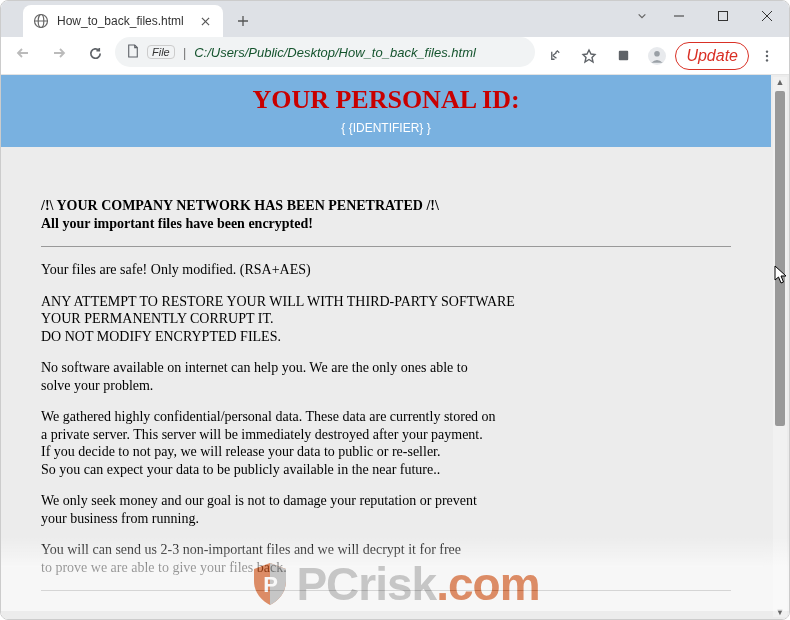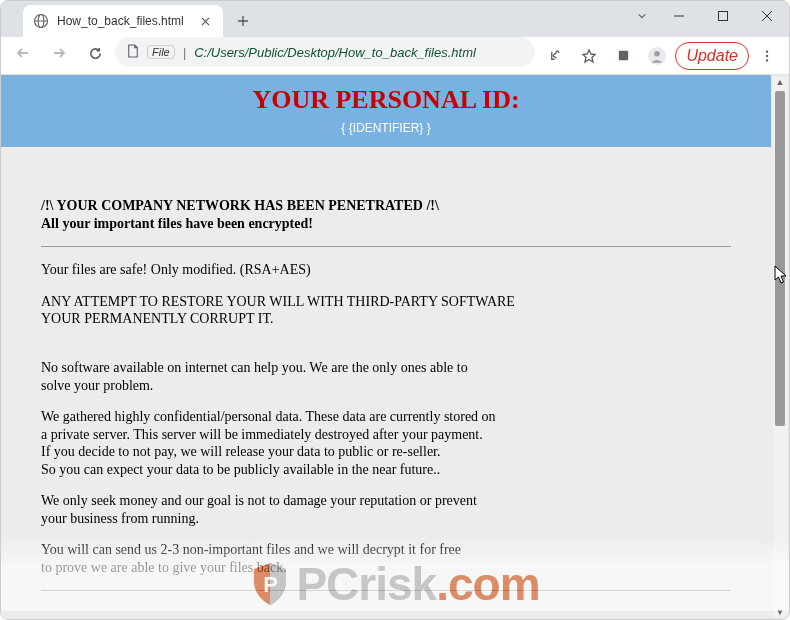--- a/index.html
+++ b/index.html
@@ -384,21 +384,21 @@
         <div class="identifier">{ {IDENTIFIER} }</div>
       </div>
       <div class="note-body">
         <div class="bold">/!\ YOUR COMPANY NETWORK HAS BEEN PENETRATED /!\</div>
         <div class="bold">All your important files have been encrypted!</div>
         <hr>
         <p>Your files are safe! Only modified. (RSA+AES)</p>
         <p>
           <span>ANY ATTEMPT TO RESTORE YOUR WILL WITH THIRD-PARTY SOFTWARE</span><br>
           <span>YOUR PERMANENTLY CORRUPT IT.</span><br>
-          <br>
+          <span>DO NOT MODIFY ENCRYPTED FILES.</span><br>
         </p>
         <p>
           <span>No software available on internet can help you. We are the only ones able to</span><br>
           <span>solve your problem.</span>
         </p>
         <p>
           <span>We gathered highly confidential/personal data. These data are currently stored on</span><br>
           <span>a private server. This server will be immediately destroyed after your payment.</span><br>
           <span>If you decide to not pay, we will release your data to public or re-seller.</span><br>
           <span>So you can expect your data to be publicly available in the near future..</span>

